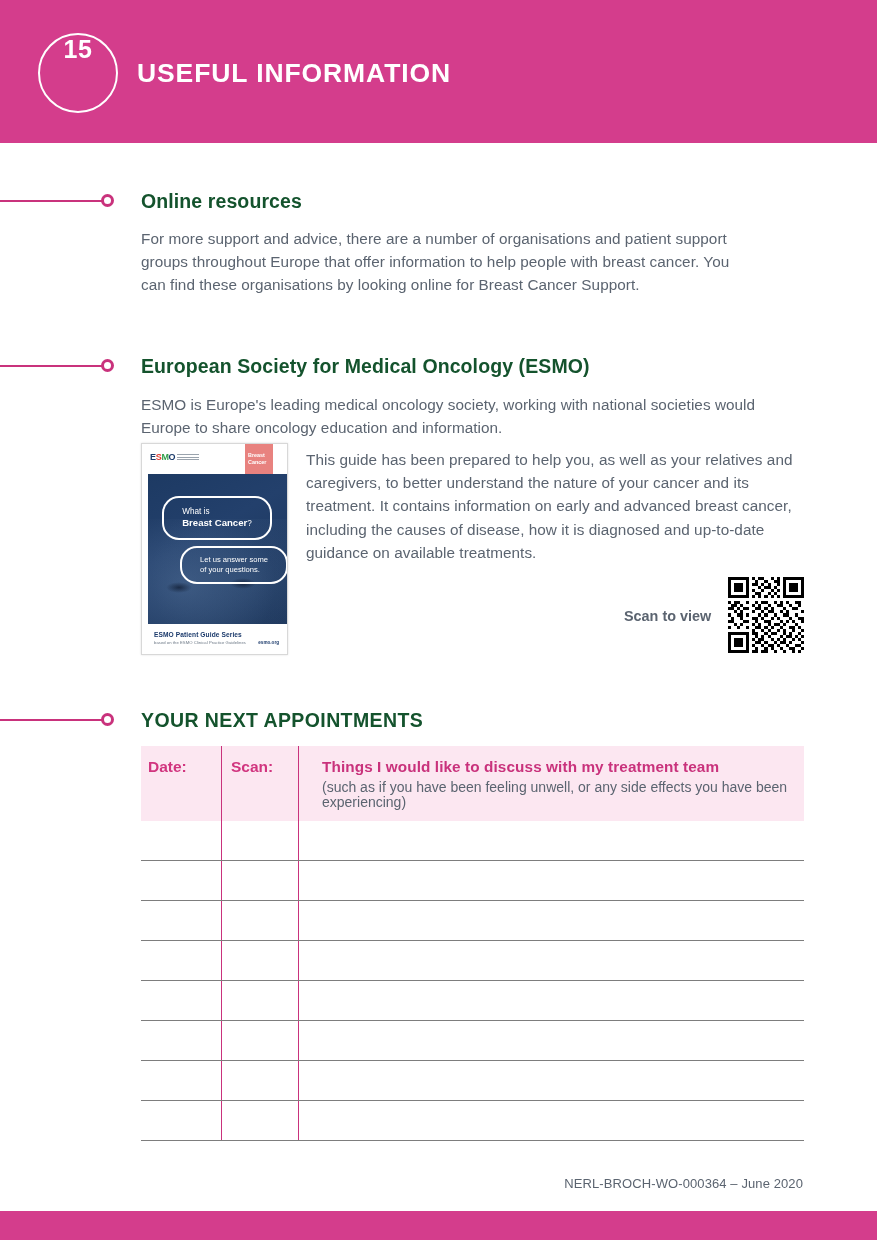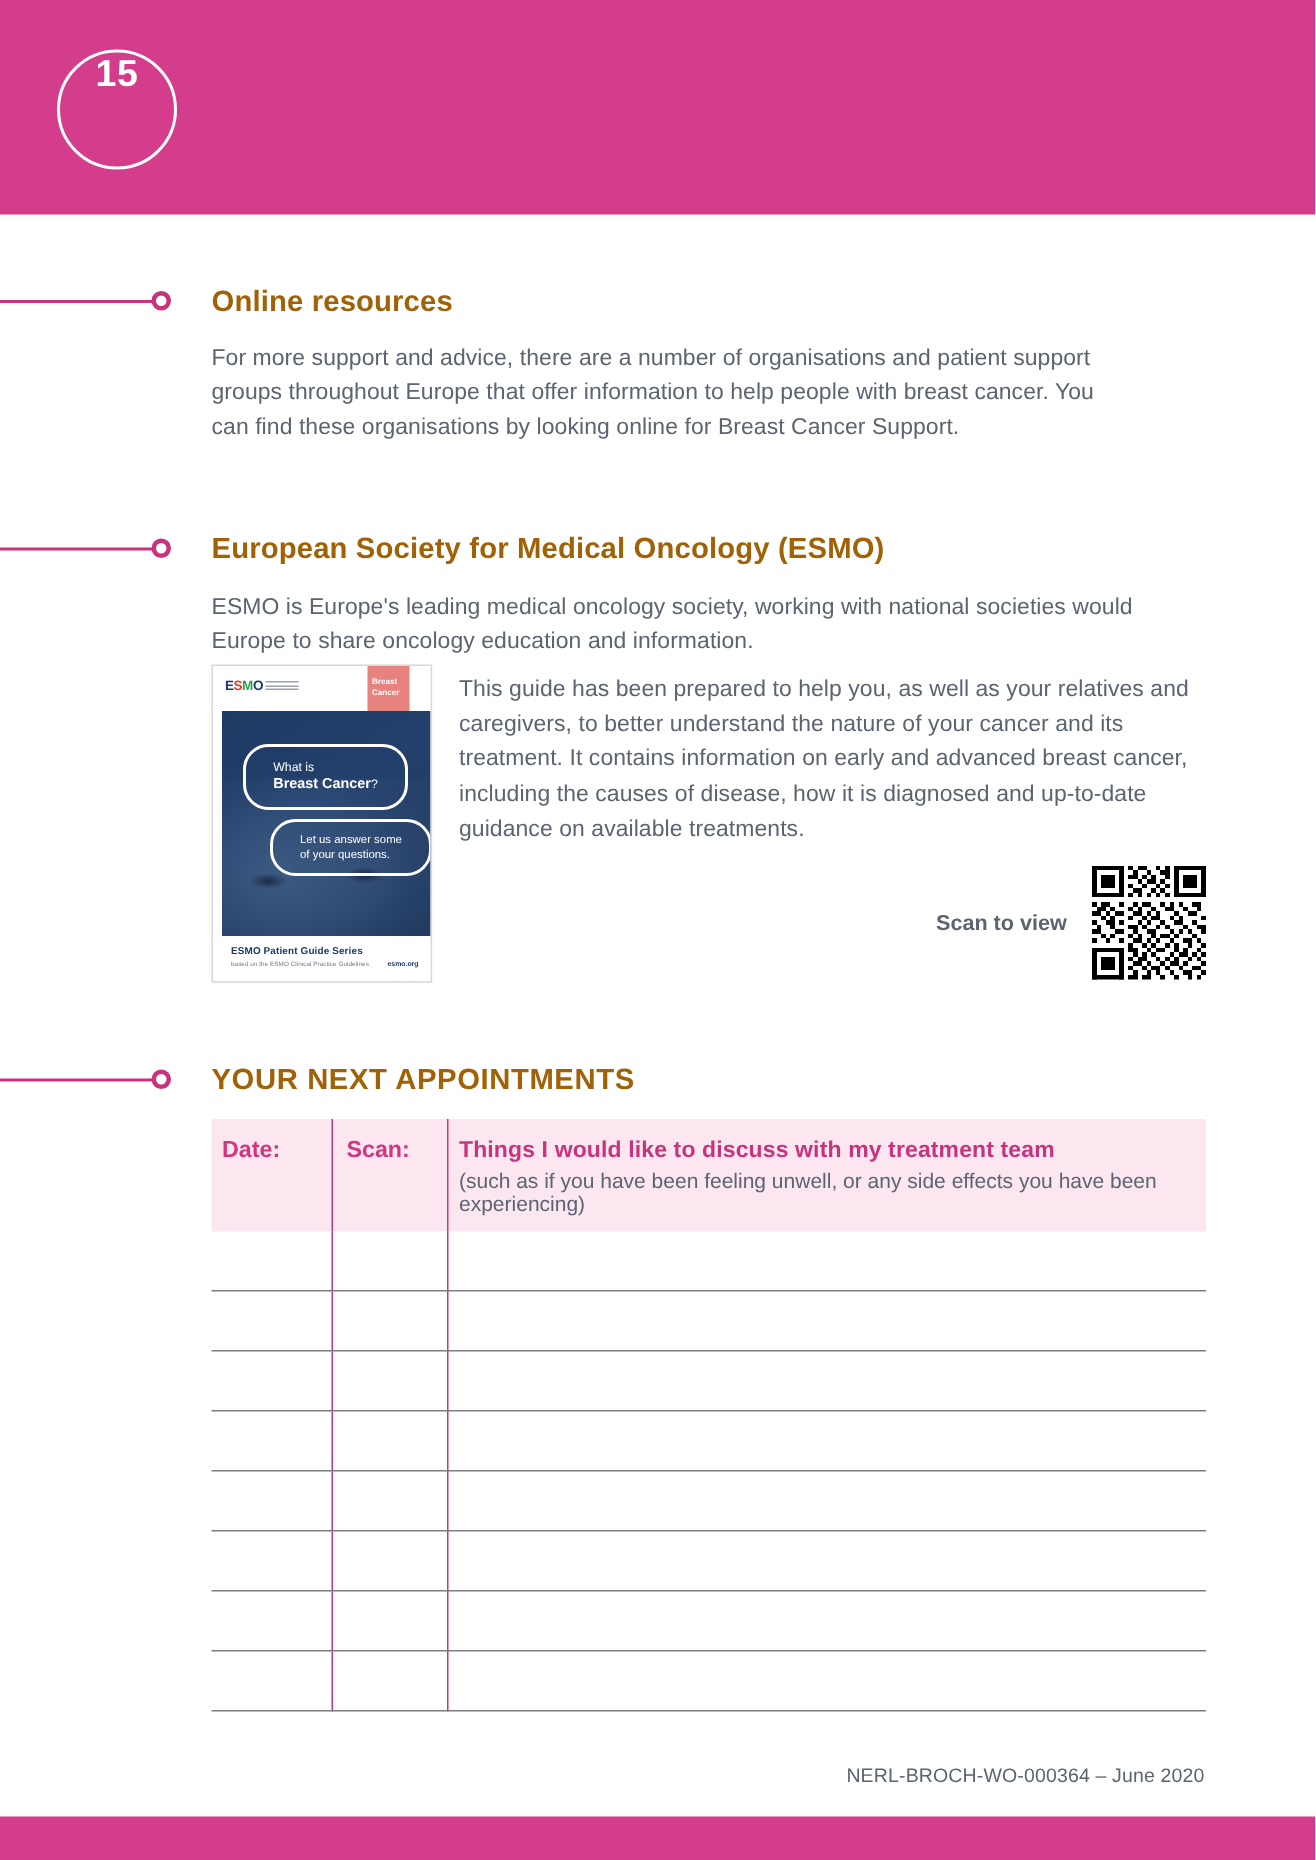--- a/index.html
+++ b/index.html
@@ -40,21 +40,21 @@
   .marker .mdot {
     position: absolute; left: 101px; top: 0px;
     width: 13px; height: 13px; border-radius: 50%;
     border: 3px solid #C9327C; background: #ffffff;
   }
 
   
   .content { position: absolute; left: 141px; top: 0; width: 663px; }
 
   h2.sec-title {
-    color: #a16207; font-size: 19.5px; font-weight: bold;
+    color: #14532d; font-size: 19.5px; font-weight: bold;
     letter-spacing: 0.1px;
   }
   h2.sec-title.caps { letter-spacing: 0.4px; font-size: 19.5px; }
 
   p.body {
     color: #5b6470; font-size: 15.3px; line-height: 23.2px;
     letter-spacing: 0.05px;
   }
 
   
@@ -156,21 +156,21 @@
   .apt-head .cell-date {
     position:absolute; left:0; top:0; width:80px; height:100%;
     padding: 12px 0 0 7px;
   }
   .apt-head .cell-time {
     position:absolute; left:80px; top:0; width:77px; height:100%;
     padding: 12px 0 0 10px;
   }
   .apt-head .cell-things {
     position:absolute; left:157px; top:0; right:0; height:100%;
-    padding: 12px 10px 0 8px;
+    padding: 12px 10px 0 24px;
     border-radius: 17px;
   }
   .hdr-lbl { color:#D1357F; font-size:15.5px; font-weight:bold; }
   .hdr-main { color:#C9327C; font-size:15.3px; font-weight:bold; letter-spacing:0.1px; }
   .hdr-sub { color:#5b6470; font-size:14px; line-height:14.6px; margin-top:4px; }
 
   .apt-rows { position: relative; }
   .apt-row { position: relative; height: 40px; border-bottom: 1px solid #7d7d7d; }
   .apt-row:last-child { }
   .vline {
@@ -191,20 +191,21 @@
 </style>
 </head>
 <body>
 
 <div class="page">
 
   <div class="header-bar">
     <div class="chapter-circle">
       <span class="chapter-num">15</span>
     </div>
+    <div class="header-title">USEFUL INFORMATION</div>
   </div>
 
   <div class="marker" style="top:194px;">
     <div class="mline"></div>
     <div class="mdot"></div>
   </div>
 
   <div class="content" style="top:190px;">
     <h2 class="sec-title">Online resources</h2>
     <p class="body" style="margin-top:14px; width:600px;">For more support and advice, there are a number of organisations and patient support groups throughout Europe that offer information to help people with breast cancer. You can find these organisations by looking online for Breast Cancer Support.</p>

